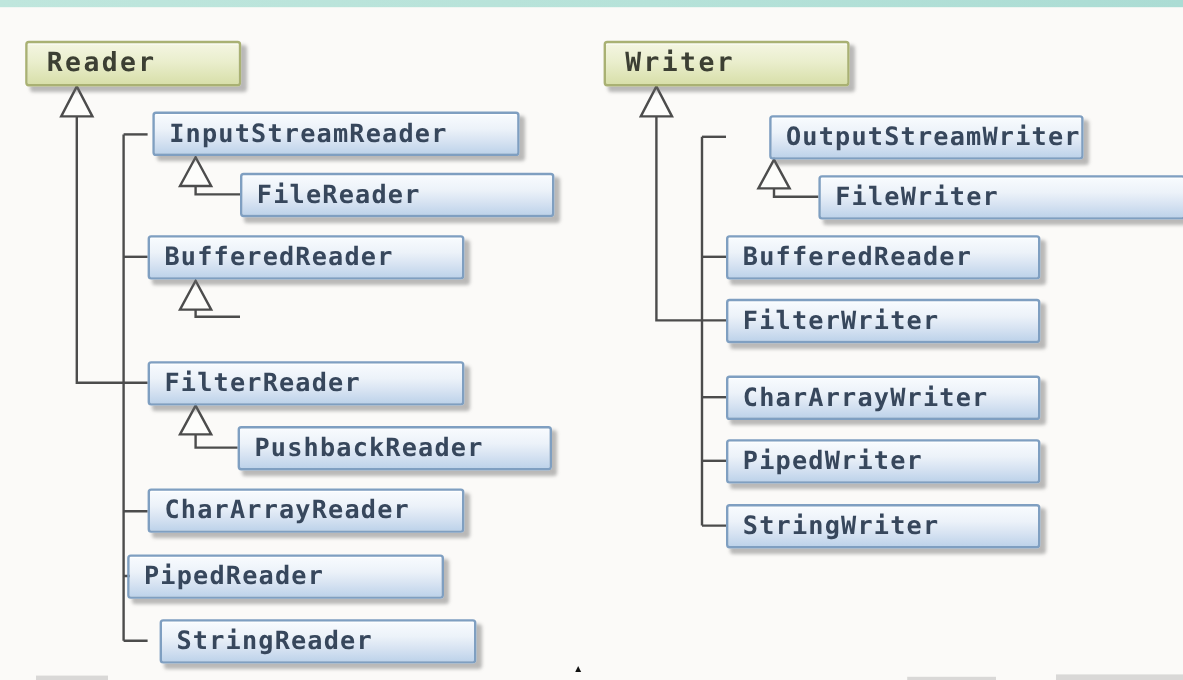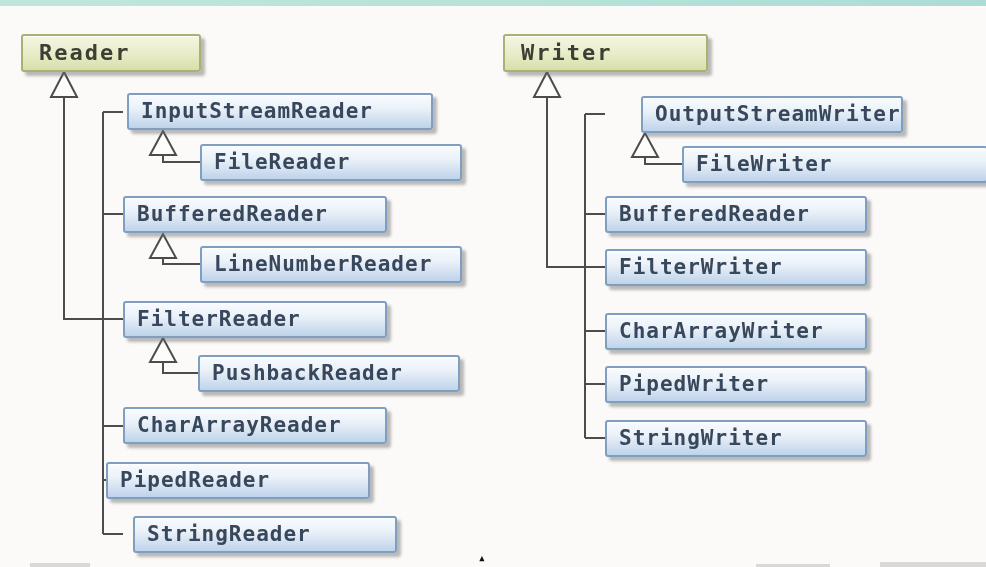--- a/index.html
+++ b/index.html
@@ -83,21 +83,20 @@
   </svg>
 
   <div class="node green" style="left:21px;top:34px;width:180px;height:38px">Reader</div>
 
   <div class="node blue" style="left:127px;top:93px;width:306px;height:37px">InputStreamReader</div>
 
   <div class="node blue" style="left:123px;top:196px;width:264px;height:37px">BufferedReader</div>
 
   <div class="node blue" style="left:200px;top:144px;width:262px;height:37px">FileReader</div>
 
-  <div class="node blue" style="left:200px;top:246px;width:262px;height:37px">LineNumberReader</div>
 
   <div class="node blue" style="left:123px;top:301px;width:264px;height:37px">FilterReader</div>
 
   <div class="node blue" style="left:198px;top:355px;width:262px;height:37px">PushbackReader</div>
 
   <div class="node blue" style="left:123px;top:407px;width:264px;height:37px">CharArrayReader</div>
 
   <div class="node blue" style="left:106px;top:462px;width:264px;height:37px">PipedReader</div>
 
   <div class="node blue" style="left:133px;top:516px;width:264px;height:37px">StringReader</div>

